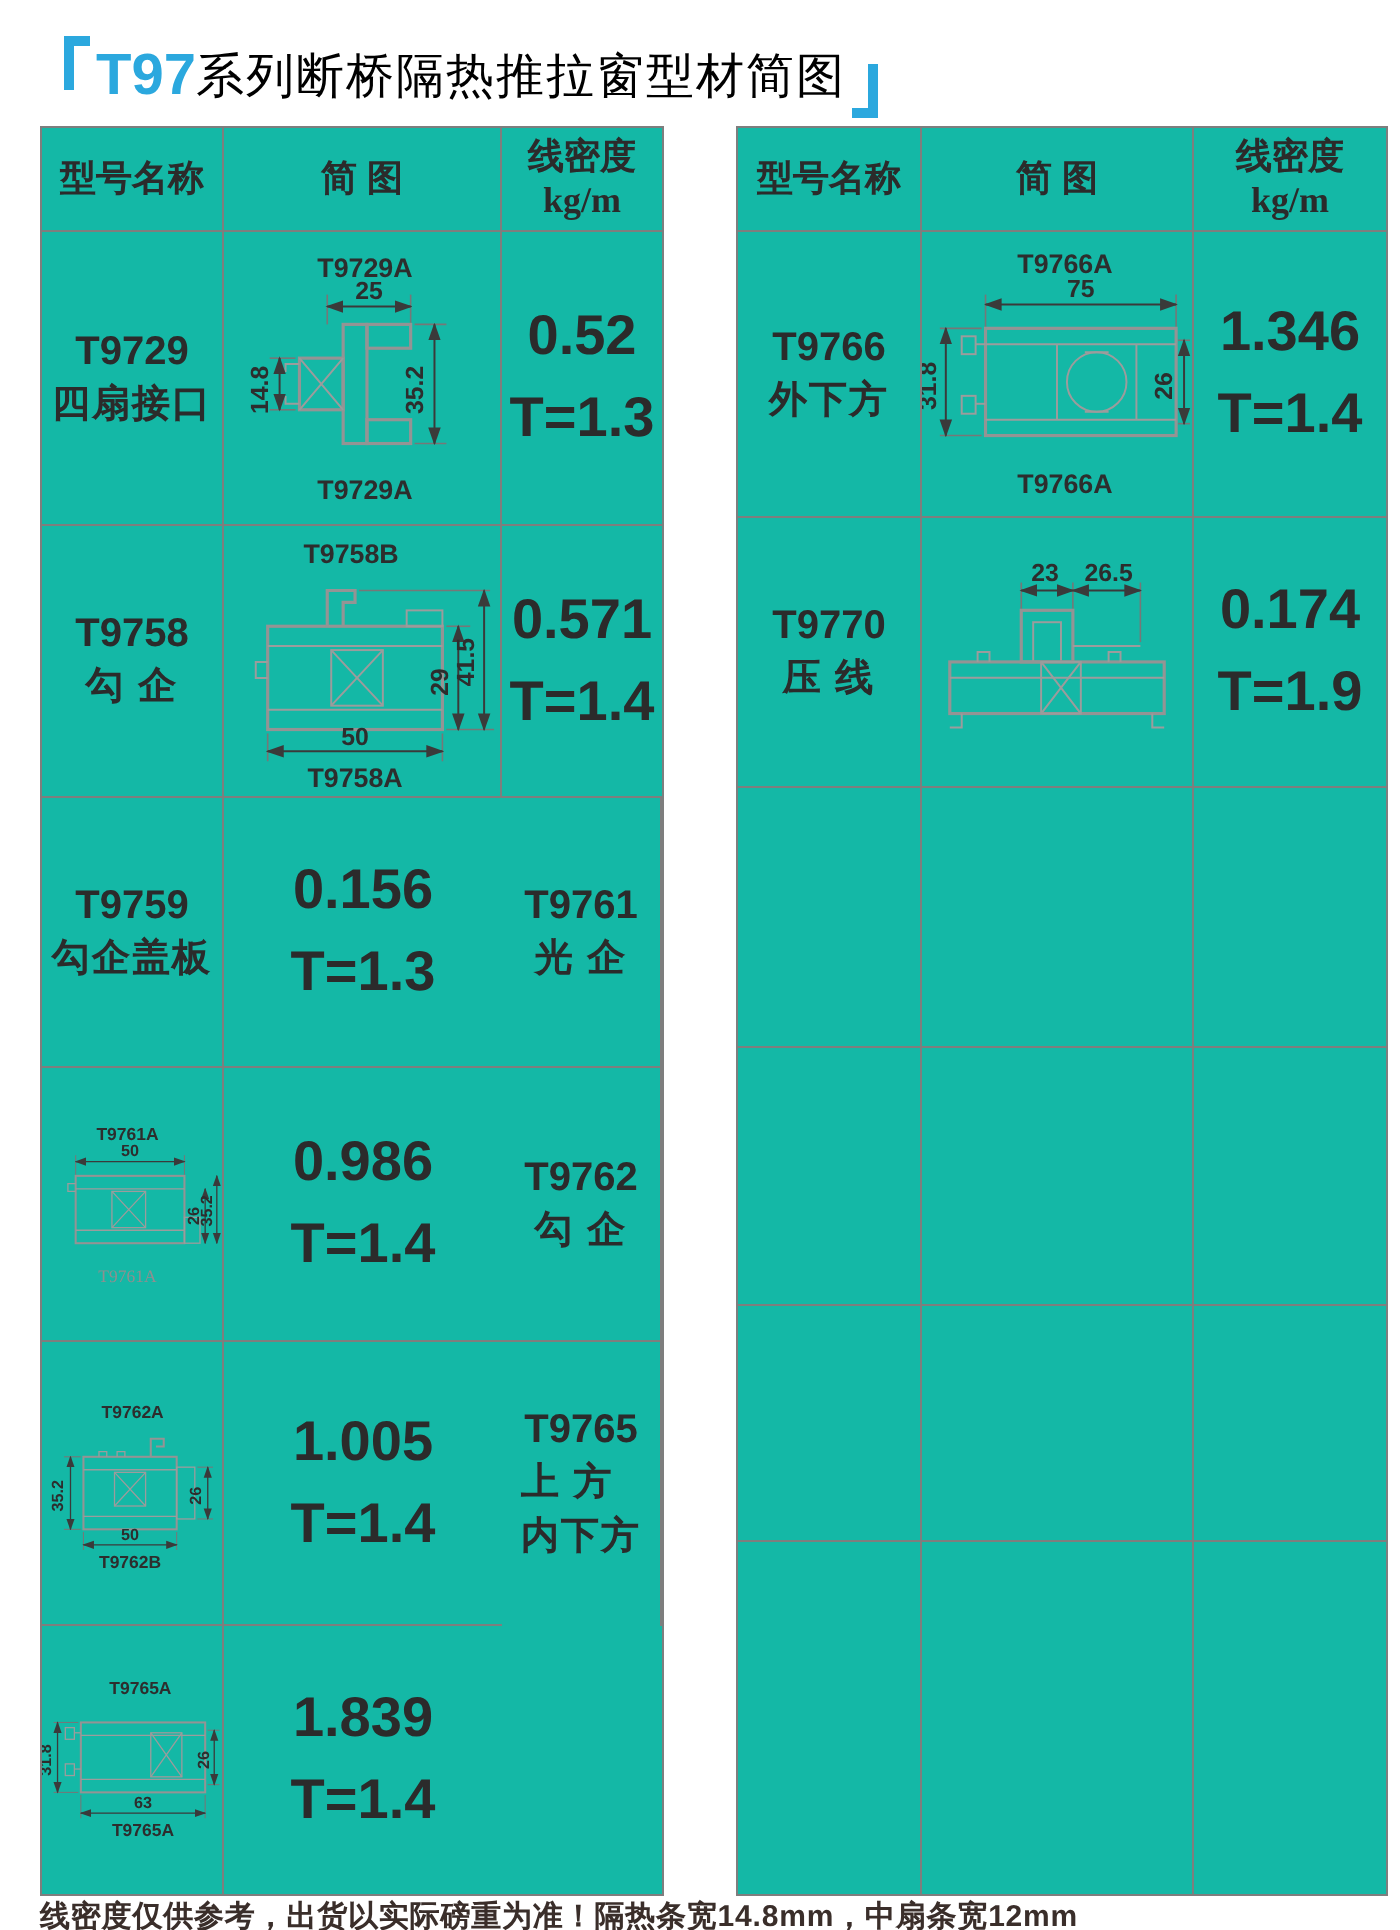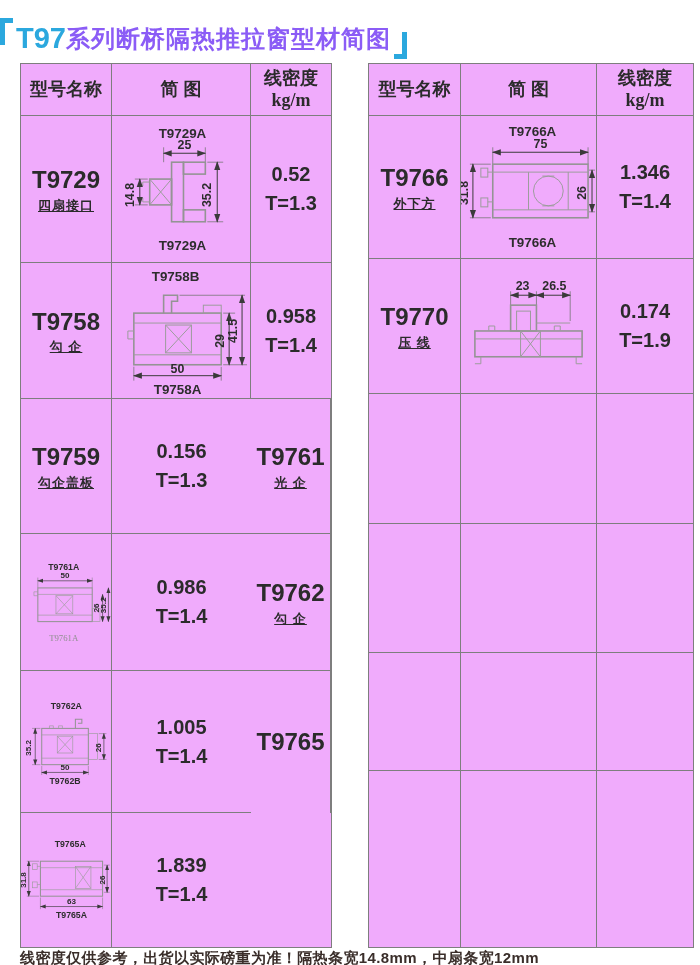--- a/index.html
+++ b/index.html
@@ -10,38 +10,38 @@
   *{margin:0;padding:0;box-sizing:border-box;}
   html,body{width:700px;height:965px;}
   body{
     position:relative;
     background:#ffffff;
     overflow:hidden;
     font-family:"Liberation Sans", sans-serif;
     color:var(--ink);
   }
   
-  .title-wrap{position:absolute;left:0;top:16px;height:48px;display:flex;align-items:flex-start;}
+  .title-wrap{position:absolute;left:32px;top:16px;height:48px;display:flex;align-items:flex-start;}
   .bracket-tl{display:inline-block;width:13px;height:27px;border-left:5px solid var(--accent);border-top:5px solid var(--accent);margin-right:3px;margin-top:2px;}
   .bracket-br{display:inline-block;width:13px;height:27px;border-right:5px solid var(--accent);border-bottom:5px solid var(--accent);margin-left:3px;margin-top:16px;}
   .title-prefix{color:var(--accent);font-size:29px;font-weight:bold;line-height:44px;}
-  .title-rest{color:#8b5cf6;font-size:24px;font-weight:bold;line-height:46px;letter-spacing:1px;text-align:right;}
+  .title-rest{color:#000000;font-size:24px;font-weight:normal;line-height:46px;letter-spacing:1px;text-align:right;}
   
-  .ptable{position:absolute;top:63px;border:1px solid var(--border);display:grid;background:#f0abfc;}
+  .ptable{position:absolute;top:63px;border:1px solid var(--border);display:grid;background:#14b8a6;}
   .ptable.left{left:20px;grid-template-columns:91px 139px 80px;grid-template-rows:52px 147px 136px 135px 137px 142px 134px;}
   .ptable.right{left:368px;grid-template-columns:92px 136px 96px;grid-template-rows:52px 143px 135px 130px 129px 118px 176px;}
   .cell{border-right:1px solid var(--border);border-bottom:1px solid var(--border);display:flex;align-items:center;justify-content:center;overflow:hidden;}
   .cell.cr{border-right:none;}
   .cell.cb{border-bottom:none;}
   .hcell{font-size:18px;font-weight:bold;flex-direction:column;line-height:1.2;}
   .hcell .sub{font-size:18px;font-weight:bold;font-family:Liberation Serif, serif;}
   .name-cell{flex-direction:column;font-weight:bold;}
-  .name-cell .model{font-size:24px;line-height:1.4;}
-  .name-cell .mname{font-size:13px;line-height:1.4;letter-spacing:1px;white-space:pre-line;text-align:left;text-decoration:underline;}
-  .dens-cell{flex-direction:column;font-size:20px;font-weight:600;line-height:1.45;}
+  .name-cell .model{font-size:20px;line-height:1.4;}
+  .name-cell .mname{font-size:19px;line-height:1.4;letter-spacing:1px;white-space:pre-line;text-align:left;}
+  .dens-cell{flex-direction:column;font-size:28px;font-weight:600;line-height:1.45;}
   .diag-cell{padding:0;}
   
   .prof{stroke:#949494;stroke-width:1.6;fill:none;stroke-linejoin:miter;}
   .prof2{stroke:#9c9c9c;stroke-width:1;fill:none;}
   .dim{stroke:#3a3a3a;stroke-width:1;}
   .ext{stroke:#777777;stroke-width:0.8;}
   .dimtxt{font-family:"Liberation Sans",sans-serif;font-size:12.5px;font-weight:bold;fill:#2d2d2d;text-anchor:middle;}
   .lbl{font-family:"Liberation Sans",sans-serif;font-size:13.5px;font-weight:bold;fill:#2d2d2d;text-anchor:middle;}
   .lbl-gray{fill:#8f8f8f;font-weight:normal;font-family:"Liberation Serif",serif;}
   
@@ -130,21 +130,21 @@
       <line class="dim" x1="131" y1="32" x2="131" y2="102" marker-start="url(#ma)" marker-end="url(#ma)"></line>
       <text class="dimtxt" x="126" y="68" transform="rotate(-90 126 68)">41.5</text>
       <line class="ext" x1="22" y1="104" x2="22" y2="118"></line>
       <line class="ext" x1="110" y1="104" x2="110" y2="118"></line>
       <line class="dim" x1="22" y1="113" x2="110" y2="113" marker-start="url(#ma)" marker-end="url(#ma)"></line>
       <text class="dimtxt" x="66" y="110">50</text>
       <text class="lbl" x="66" y="131">T9758A</text>
     </svg>
   </div>
   <div class="cell dens-cell cr">
-    <span>0.958</span>
+    <span>0.571</span>
     <span>T=1.4</span>
   </div>
 
   <div class="cell name-cell">
     <div class="model">T9759</div>
     <div class="mname">勾企盖板</div>
   </div>
   <div class="cell dens-cell cr">
     <span>0.156</span>
     <span>T=1.3</span>
@@ -210,20 +210,22 @@
       <text class="lbl" x="68" y="136">T9762B</text>
     </svg>
   </div>
   <div class="cell dens-cell cr">
     <span>1.005</span>
     <span>T=1.4</span>
   </div>
 
   <div class="cell name-cell cb">
     <div class="model">T9765</div>
+    <div class="mname">上 方
+内下方</div>
   </div>
   <div class="cell diag-cell cb">
     <svg width="139" height="134" viewBox="0 0 139 134">
       <text class="lbl" x="76" y="16">T9765A</text>
       <rect class="prof" x="30" y="38" width="96" height="54"></rect>
       <line class="prof2" x1="30" y1="48" x2="126" y2="48"></line>
       <line class="prof2" x1="30" y1="82" x2="126" y2="82"></line>
       <rect class="prof2" x="18" y="42" width="7" height="9"></rect>
       <rect class="prof2" x="18" y="70" width="7" height="9"></rect>
       <line class="prof2" x1="25" y1="46" x2="30" y2="46"></line>

